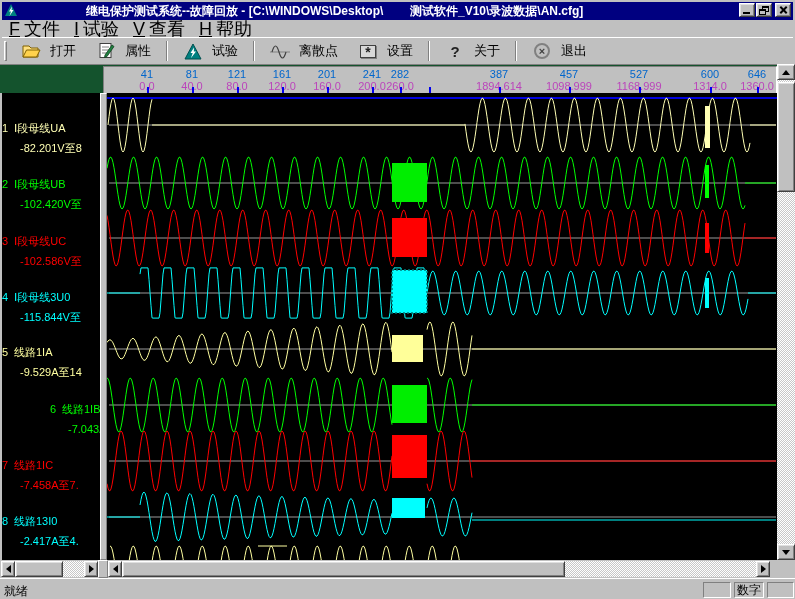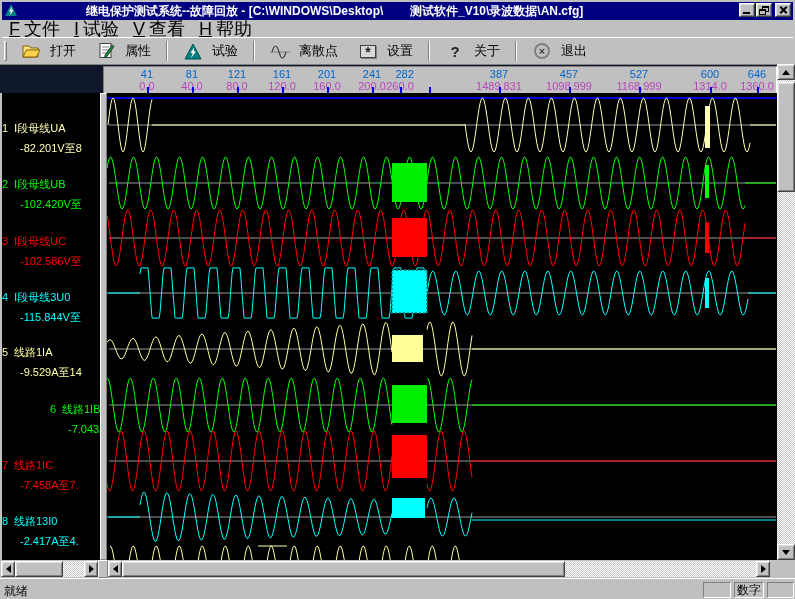--- a/index.html
+++ b/index.html
@@ -27,21 +27,21 @@
   
   .toolbar{position:absolute;left:2px;top:37px;right:2px;height:27px;display:flex;align-items:center;border-top:1px solid #fff;}
   .tb-handle{width:3px;height:20px;margin:0 4px 0 2px;border:1px solid;border-color:#fff #808080 #808080 #fff;}
   .tb-btn{display:flex;align-items:center;height:24px;padding:0 10px;font-size:13px;color:#000;}
   .tb-btn .tb-icon{display:inline-flex;align-items:center;justify-content:center;width:20px;height:18px;margin-right:9px;}
   .tb-sep{width:2px;height:20px;margin:0 5px;border-left:1px solid #808080;border-right:1px solid #fff;}
   .q-glyph{font-size:15px;font-weight:bold;color:#222;}
   .exit-glyph{display:inline-flex;align-items:center;justify-content:center;width:16px;height:16px;border:2px solid #808080;border-radius:50%;font-size:11px;font-weight:bold;color:#404040;background:#C0C0C0;}
   .ast-box{display:inline-flex;align-items:flex-start;justify-content:center;width:16px;height:13px;background:#d8d8d8;border:1px solid #404040;box-shadow:1px 1px 0 #808080;font-size:14px;font-weight:bold;color:#202020;line-height:12px;}
   
-  .ruler{position:absolute;left:0;top:64px;width:795px;height:29px;background:#0f172a;border-top:1px solid #808080;}
+  .ruler{position:absolute;left:0;top:64px;width:795px;height:29px;background:#14532d;border-top:1px solid #808080;}
   .ruler-box{position:absolute;left:103px;top:1px;width:674px;height:28px;border:1px solid;border-color:#808080 #fff #fff #808080;background:#C0C0C0;overflow:hidden;}
   .rmark{position:absolute;top:0;transform:translateX(-50%);text-align:center;font-size:11px;line-height:11px;white-space:nowrap;}
   .rmark .rt{margin-top:2px;}
   .rmark .rb{margin-top:1px;}
   .rtick{position:absolute;bottom:0;width:2px;height:6px;}
   
   .label-panel{position:absolute;left:0;top:93px;width:100px;height:467px;background:#000;border-left:2px solid #C0C0C0;overflow:hidden;}
   .ch-label{position:absolute;left:0;width:100px;font-size:11px;line-height:20px;white-space:nowrap;}
   .ch-label .num{display:inline-block;width:12px;margin-left:0;}
   .ch-label .l2{padding-left:18px;}
@@ -188,26 +188,26 @@
         </div>
         <div class="rmark" style="left: 223px;">
           <div class="rt" style="color: rgb(0, 102, 204);">201</div>
           <div class="rb" style="color: rgb(187, 68, 187);">160.0</div>
         </div>
         <div class="rmark" style="left: 268px;">
           <div class="rt" style="color: rgb(0, 102, 204);">241</div>
           <div class="rb" style="color: rgb(187, 68, 187);">200.0</div>
         </div>
         <div class="rmark" style="left: 296px;">
-          <div class="rt" style="color: rgb(0, 102, 204); text-align: right;">282</div>
+          <div class="rt" style="color: rgb(0, 102, 204);">282</div>
           <div class="rb" style="color: rgb(187, 68, 187);">260.0</div>
         </div>
         <div class="rmark" style="left: 395px;">
           <div class="rt" style="color: rgb(0, 102, 204);">387</div>
-          <div class="rb" style="color: rgb(187, 68, 187);">1489.831</div>
+          <div class="rb" style="color: rgb(187, 68, 187);">1894.614</div>
         </div>
         <div class="rmark" style="left: 465px;">
           <div class="rt" style="color: rgb(0, 102, 204);">457</div>
           <div class="rb" style="color: rgb(187, 68, 187);">1098.999</div>
         </div>
         <div class="rmark" style="left: 535px;">
           <div class="rt" style="color: rgb(0, 102, 204);">527</div>
           <div class="rb" style="color: rgb(187, 68, 187);">1168.999</div>
         </div>
         <div class="rmark" style="left: 606px;">

